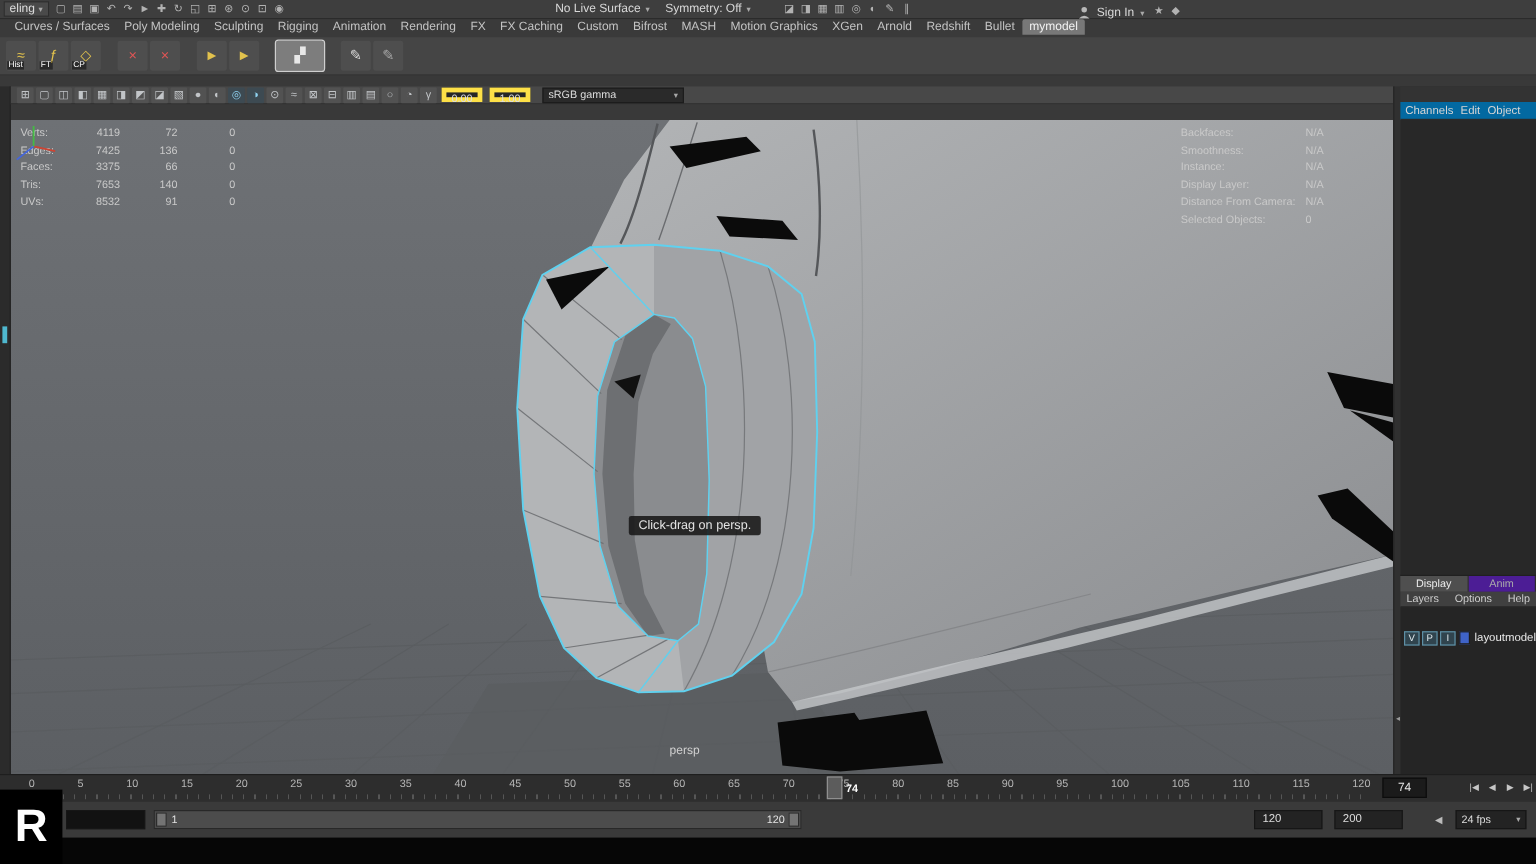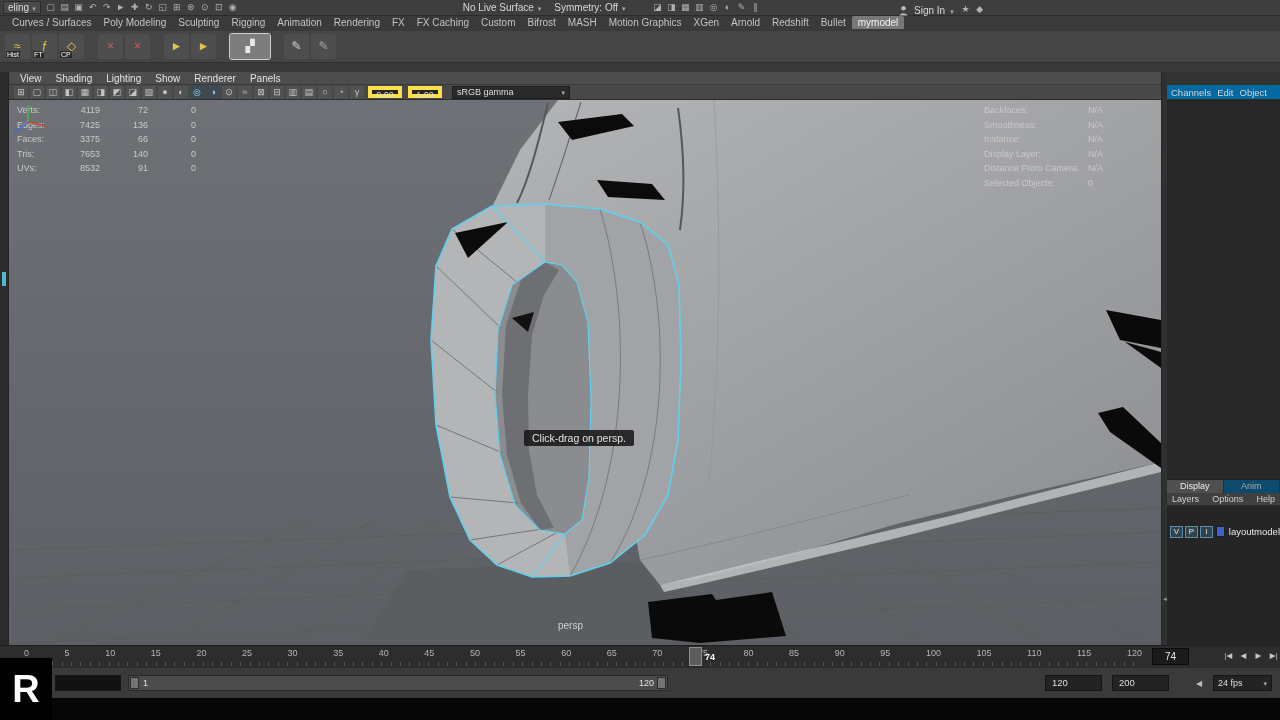--- a/index.html
+++ b/index.html
@@ -55,21 +55,21 @@
   .persp-label{position:absolute;left:549px;top:520px;font-size:10px;color:#d0d0d0}
   .axis-gizmo{position:absolute;left:2px;top:496px}
   
   .scroll-strip{position:absolute;left:1161px;top:0;width:6px;height:573px;background:#303030;border-left:1px solid #262626}
   .scroll-strip .arr{position:absolute;left:0;bottom:42px;width:6px;text-align:center;font-size:7px;color:#999}
   .channel-box{position:absolute;left:1167px;top:0;width:113px;height:573px;background:#333}
   .cb-spacer{height:13px;background:#333}
   .cb-menus{height:15px;background:#0369a1;display:flex;gap:6px;align-items:center;padding-left:4px;font-size:9.5px;color:#d5d5d5;border-bottom:1px solid #2b2b2b;overflow:hidden;white-space:nowrap}
   .cb-empty{height:380px;background:#282828;border-bottom:1px solid #202020}
   .cb-tabs{height:13px;display:flex;background:#383838}
-  .cb-tab{flex:1;text-align:center;font-size:9px;line-height:13px;color:#ababab;background:#0c4a6e;border-right:1px solid #2c2c2c}
+  .cb-tab{flex:1;text-align:center;font-size:9px;line-height:13px;color:#ababab;background:#4c1d95;border-right:1px solid #2c2c2c}
   .cb-tab.active{background:#4f4f4f;color:#ededed}
   .cb-lower{height:13px;background:#404040;display:flex;justify-content:space-between;padding:0 5px;font-size:9px;line-height:13px;color:#cfcfcf;border-bottom:1px solid #2b2b2b}
   .cb-list{position:relative;height:152px;background:#252525}
   .layer-row{position:absolute;left:0;top:18px;width:100%;height:15px;display:flex;align-items:center;gap:2px;padding-left:3px}
   .ltg{width:13px;height:12px;background:#30444e;border:1px solid #5e8fa5;color:#dfe8ec;font-size:8px;line-height:10px;text-align:center}
   .layer-swatch{width:15px;height:11px;background:#3f63c8;border:1px solid #1d1d1d;margin-left:1px}
   .layer-name{font-size:9.5px;color:#e9e9e9;margin-left:2px;white-space:nowrap}
   
   .timeline{position:absolute;left:0;top:645px;width:1280px;height:22px;background:#2d2d2d;border-top:1px solid #1e1e1e}
   .tl-labels{position:absolute;left:24px;top:2px;width:1118px;display:flex;justify-content:space-between;font-size:9px;color:#b5b5b5}
@@ -216,28 +216,20 @@
     </div>
   <div class="gap-band"></div>
 
   <div class="main">
 
     <div class="left-strip">
       <div class="grab"></div>
     </div>
 
     <div class="vp-col">
-      <div class="panel-menu" id="panel-menu">
-          <span class="pm-item">View</span>
-          <span class="pm-item">Shading</span>
-          <span class="pm-item">Lighting</span>
-          <span class="pm-item">Show</span>
-          <span class="pm-item">Renderer</span>
-          <span class="pm-item">Panels</span>
-        </div>
       <div class="vp-toolbar">
         <div style="display:flex;gap:2px" id="vp-toolbar-icons">
             <span class="vt-icon">⊞</span>
             <span class="vt-icon">▢</span>
             <span class="vt-icon">◫</span>
             <span class="vt-icon">◧</span>
             <span class="vt-icon">▦</span>
             <span class="vt-icon">◨</span>
             <span class="vt-icon">◩</span>
             <span class="vt-icon">◪</span>

